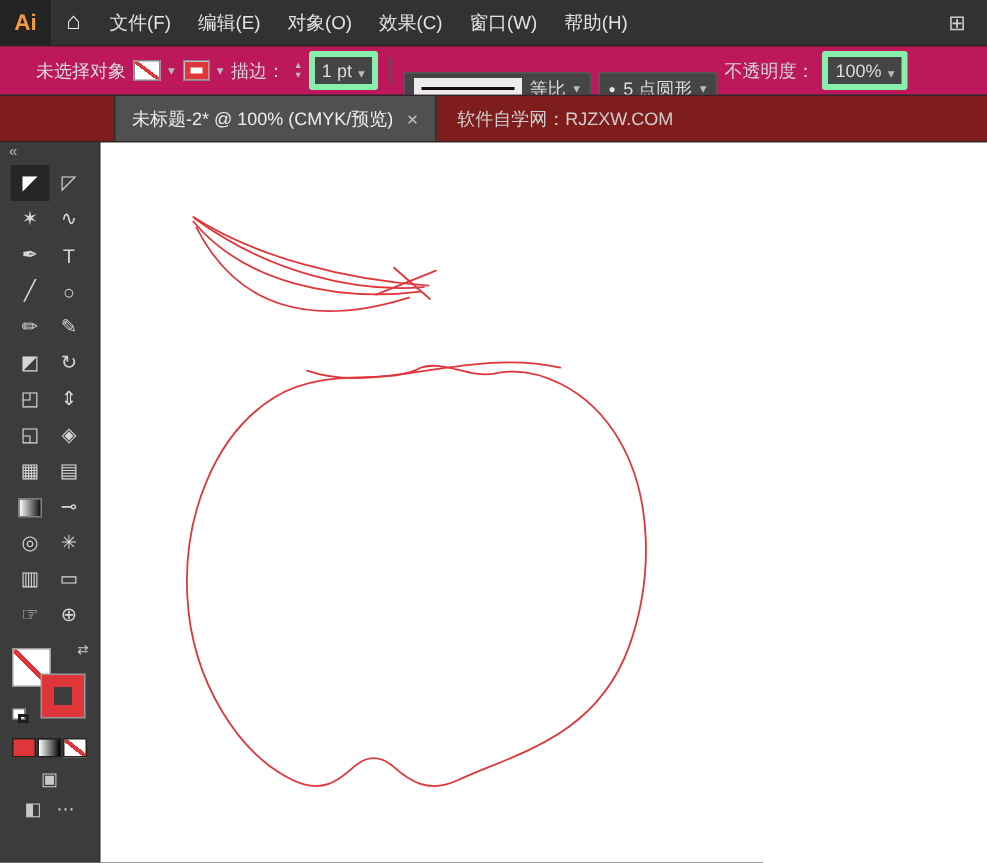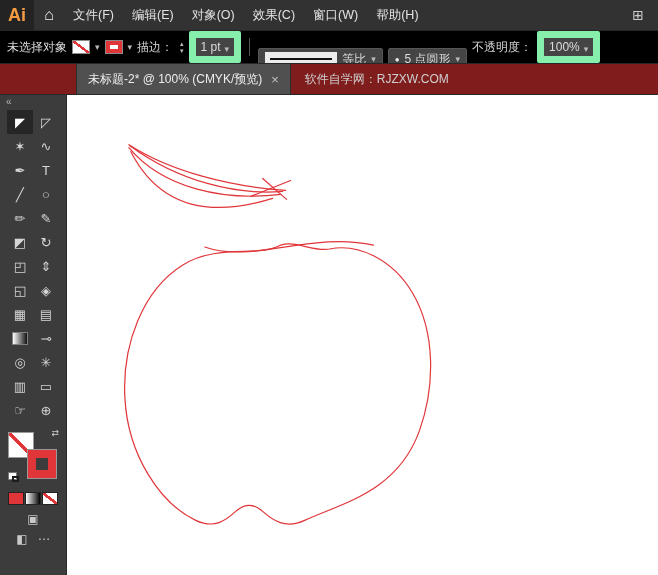--- a/index.html
+++ b/index.html
@@ -4,35 +4,35 @@
 <style>
   html,body{margin:0;padding:0;background:#222;}
   body{width:658px;height:575px;overflow:hidden;font-family:"Liberation Sans","DejaVu Sans",sans-serif;
        -webkit-font-smoothing:antialiased;}
   .app{width:658px;height:575px;display:flex;flex-direction:column;background:#333;}
 
   
   .menubar{flex:0 0 30px;height:30px;background:#323232;border-bottom:1px solid #262626;
            display:flex;align-items:center;color:#e3e3e3;font-size:12.5px;}
   .logo{width:34px;height:30px;background:#232323;color:var(--logo-orange,#f49b42);
-        display:flex;align-items:center;justify-content:center;font-weight:bold;font-size:18px;}
+        display:flex;align-items:center;justify-content:center;font-weight:bold;font-size:15px;}
   .home{width:30px;text-align:center;font-size:16px;color:#eee;}
   .menu-item{padding:0 9px;line-height:30px;white-space:nowrap;cursor:default;text-align:right;}
   .mspacer{flex:1;}
   .ws{width:40px;text-align:center;font-size:14px;color:#ccc;}
 
   
-  .controlbar{flex:0 0 32px;height:32px;background:#000000;border-bottom:1px solid #282828;
-              display:flex;align-items:center;color:#dcdcdc;font-size:12px;padding:0 7px;gap:5px;white-space:nowrap;overflow:hidden;}
+  .controlbar{flex:0 0 32px;height:32px;background:#be185d;border-bottom:1px solid #282828;
+              display:flex;align-items:center;color:#dcdcdc;font-size:12px;padding:0 24px;gap:5px;white-space:nowrap;overflow:hidden;}
   .swatch{width:18px;height:14px;background:#fff;border:1px solid #8a8a8a;display:inline-block;box-sizing:border-box;}
   .fill-none{background-image:linear-gradient(to top right,transparent 44%,var(--accent-red,#e0363a) 44%,var(--accent-red,#e0363a) 56%,transparent 56%);}
   .stroke-red{box-shadow:inset 0 0 0 4px var(--accent-red,#e0363a);}
   .caret{font-size:9px;color:#bbb;line-height:1;}
   .stepper{display:inline-flex;flex-direction:column;font-size:7px;line-height:7px;color:#bbb;margin-left:2px;}
-  .value-box{display:inline-flex;align-items:flex-end;gap:4px;background:#454545;border:7px solid #86efac;
+  .value-box{display:inline-flex;align-items:flex-end;gap:4px;background:#454545;border:4px solid #86efac;
              padding:2px 5px;border-radius:2px;}
   .sep{width:1px;height:18px;background:#555;margin:0 3px;}
   .dropdown{display:inline-flex;align-items:center;gap:5px;background:#454545;border:1px solid #575757;
             padding:2px 6px;border-radius:2px;margin-top:24px;}
   .profile-well{width:72px;height:15px;background:#ececec;display:flex;align-items:center;justify-content:center;}
   .profile-line{width:62px;border-top:2px solid #111;}
   .brush-dot{font-size:8px;color:#e8e8e8;}
   .cb-label{color:#d5d5d5;}
 
   

